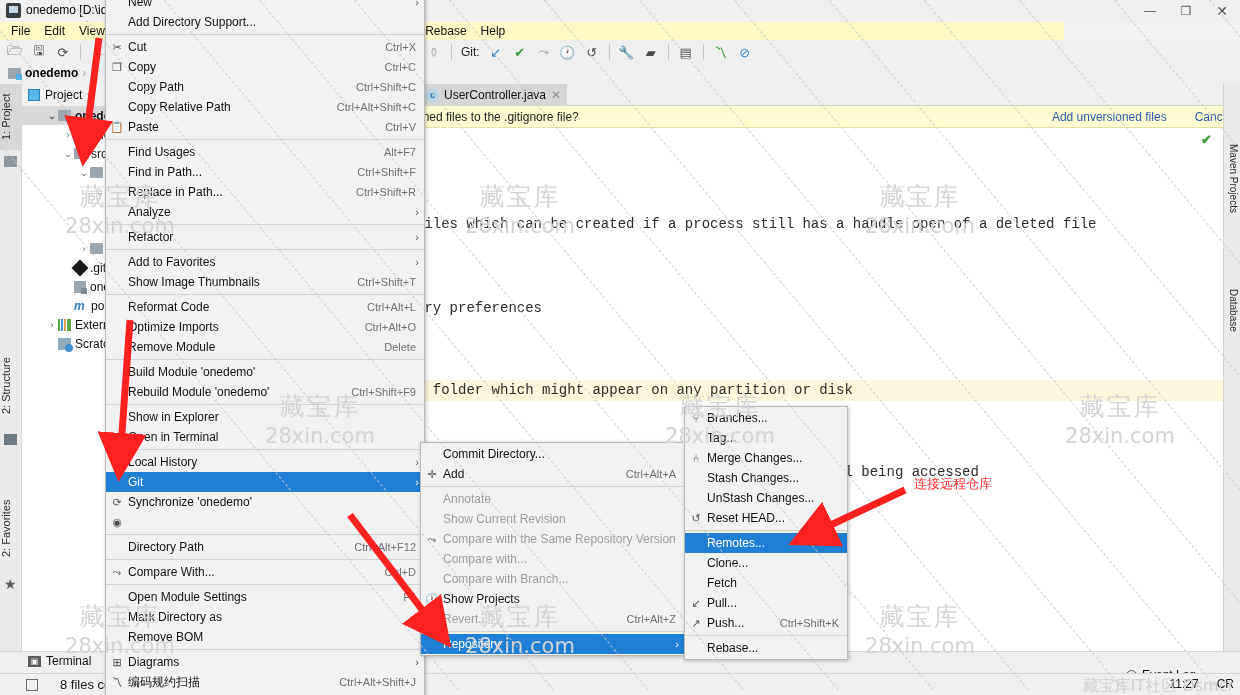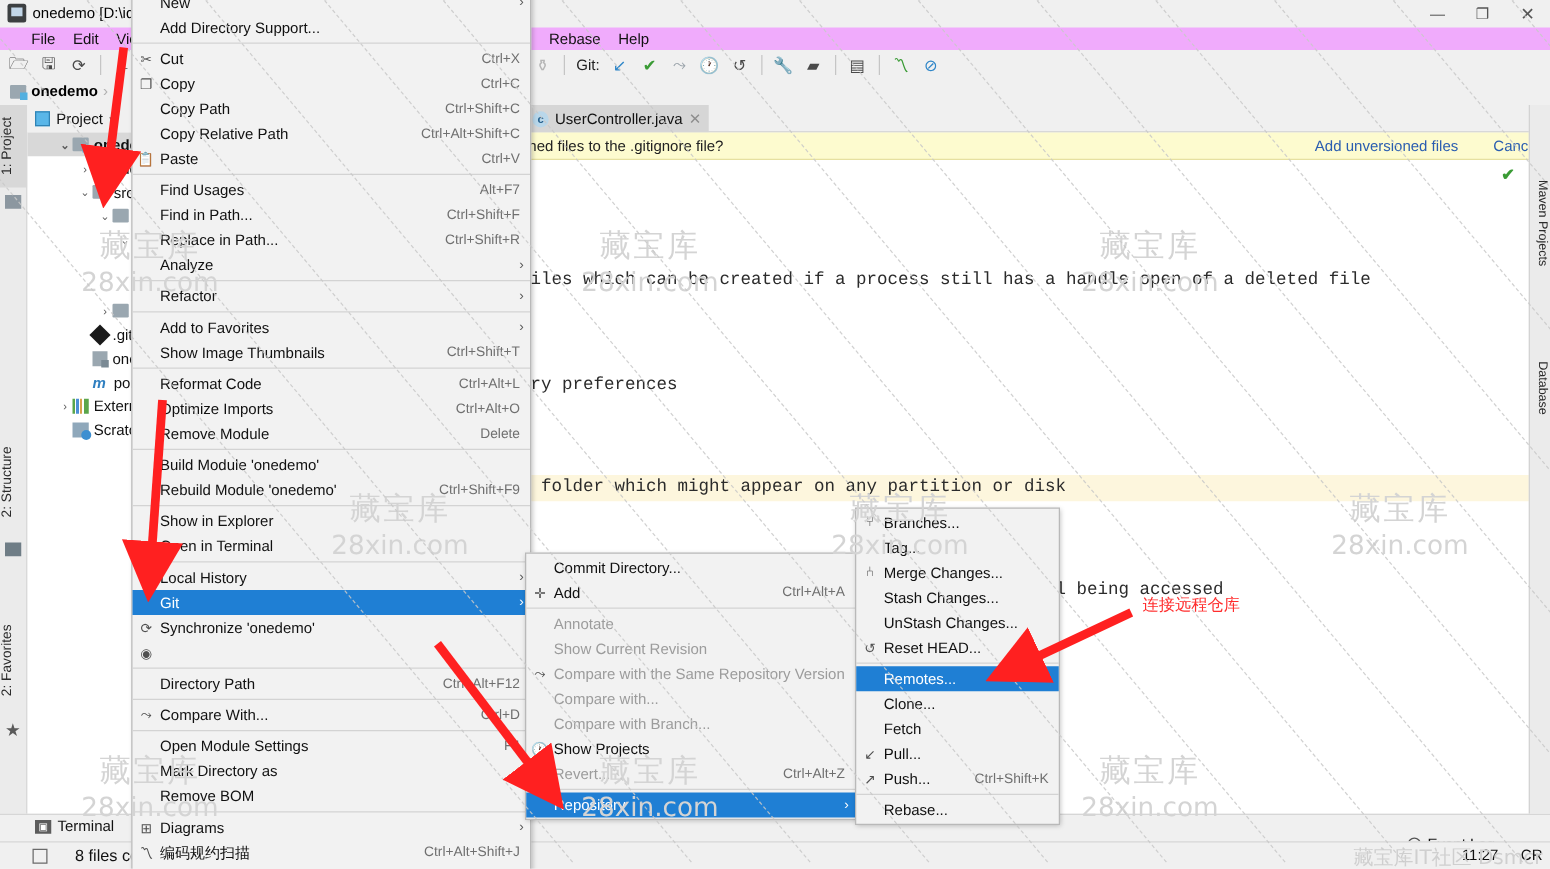--- a/index.html
+++ b/index.html
@@ -22,21 +22,21 @@
   
   .titlebar { position:absolute; left:0; top:0; width:1240px; height:22px; background:#f0f0f0; }
   .title-ico { position:absolute; left:6px; top:3px; width:15px; height:15px; background:#3c3f41; border-radius:2px; }
   .title-ico:after{content:""; position:absolute; left:3px; top:3px; width:9px; height:7px; background:#c2d6e8;}
   .title-text { position:absolute; left:26px; top:3px; font-size:12px; color:#000; white-space:nowrap;}
   .winbtns { position:absolute; right:0; top:0; height:22px; display:flex; }
   .winbtn { width:36px; height:22px; display:flex; align-items:center; justify-content:center; color:#555; font-size:12px;}
   .winbtn:last-child{ font-size:14px; }
 
   
-  .menubar { position:absolute; left:0; top:22px; width:1240px; height:18px; background:#f0abfc; display:flex; align-items:center; padding-left:18px;}
+  .menubar { position:absolute; left:0; top:22px; width:1064px; height:18px; background:#fef9c3; display:flex; align-items:center; padding-left:4px;}
   .menubar > div { padding:1px 7px; font-size:12px; color:#111; }
 
   
   .toolbar { position:absolute; left:0; top:40px; width:1240px; height:24px; background:#f0f0f0; display:flex; align-items:center; gap:2px; padding-left:4px;}
   .tbtn { width:22px; height:22px; display:flex; align-items:center; justify-content:center; color:#4a4a4a; font-size:13px;}
   .tsep { width:1px; height:16px; background:#c5c5c5; margin:0 4px;}
   .tlabel{ font-size:12px; color:#222; padding:0 3px;}
 
   
   .crumbbar { position:absolute; left:0; top:64px; width:1240px; height:20px; background:#f0f0f0; }

